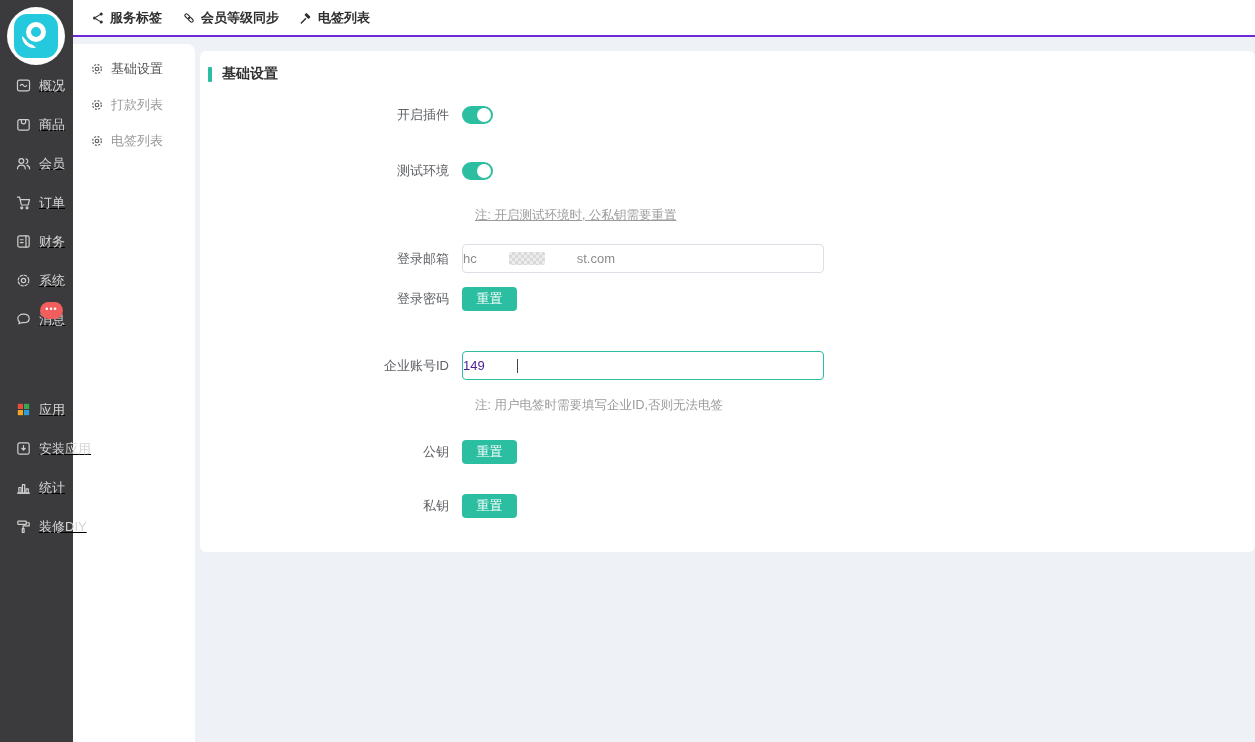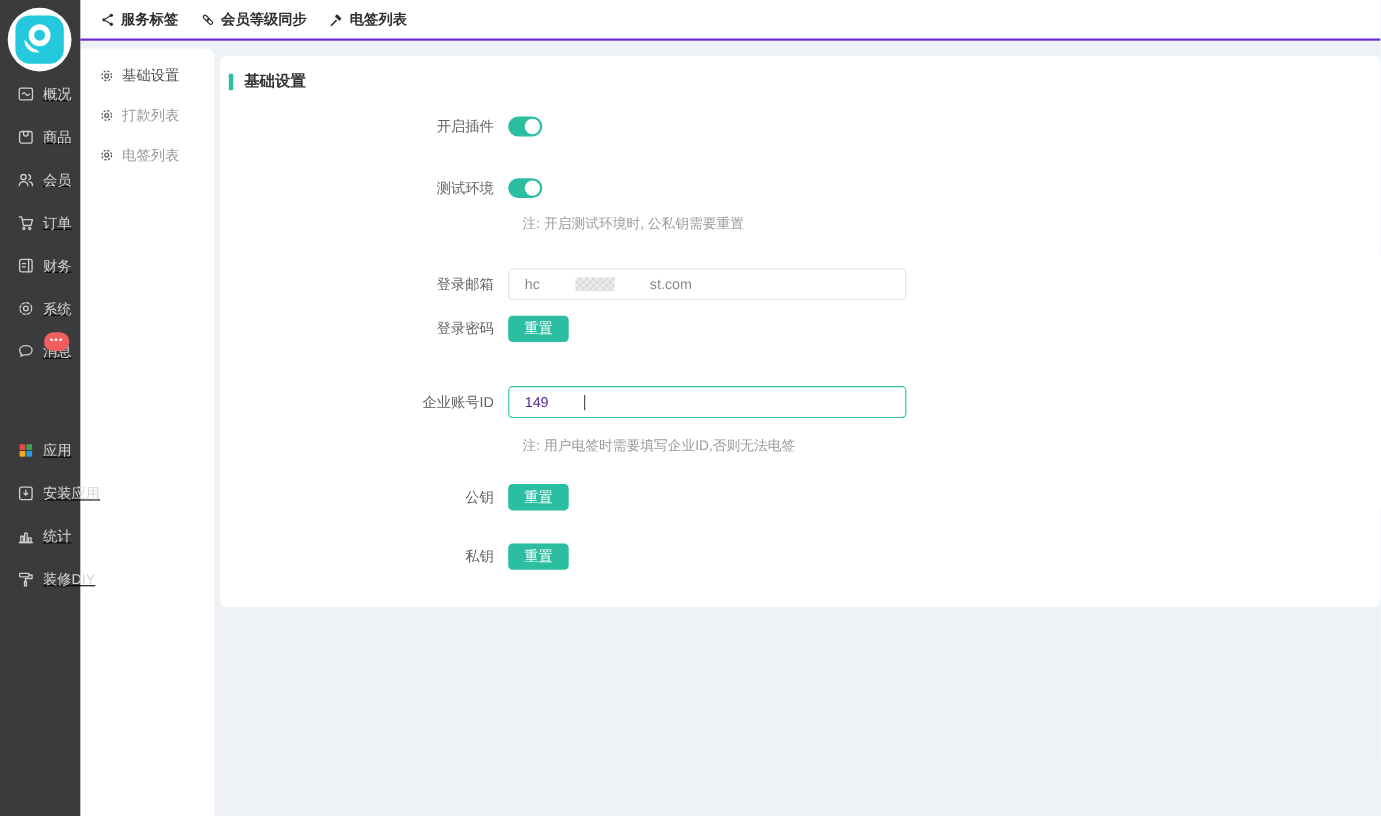--- a/index.html
+++ b/index.html
@@ -48,21 +48,21 @@
   .title-text { font-size:14px; font-weight:bold; color:#333; }
 
   .form-row { position:absolute; left:0; right:0; display:flex; align-items:center; }
   .row-label { width:262px; text-align:right; padding-right:13px; font-size:13px; color:#606266; flex:0 0 262px; }
   .row-note { position:absolute; left:275px; font-size:12.5px; color:#9b9b9b; }
 
   .toggle { width:31px; height:18px; border-radius:9px; background:#2bbea0; position:relative; cursor:pointer; }
   .toggle .knob { position:absolute; right:2px; top:2px; width:14px; height:14px; border-radius:50%; background:#fff; }
 
   .text-input { width:362px; height:29px; border:1px solid #dcdfe6; border-radius:4px; background:#fff;
-    display:flex; align-items:center; padding-left:14px; font-size:13px; color:#8c8c8c; cursor:text;gap:31px; }
+    display:flex; align-items:center; font-size:13px; color:#8c8c8c; cursor:text;gap:31px; }
   .text-input.focused { border:1px solid #2bbea0; color:#4c1d95; }
   .mosaic { display:inline-block; width:36px; height:13px; margin:0 1px; border-radius:2px; vertical-align:middle;
     background-image:
       linear-gradient(45deg,#d9d9d9 25%,transparent 25%,transparent 75%,#d9d9d9 75%),
       linear-gradient(45deg,#d9d9d9 25%,#ececec 25%,#ececec 75%,#d9d9d9 75%);
     background-size:6px 6px; background-position:0 0,3px 3px; filter:blur(0.6px); }
   .caret { display:inline-block; width:1px; height:14px; background:#444; margin-left:1px; }
 
   .btn { border:none; background:#2bbea0; color:#fff; font-size:13px; border-radius:4px; cursor:pointer;
     font-family:inherit; }
@@ -243,21 +243,21 @@
           <div class="knob"></div>
         </div>
     </div>
 
     <div class="form-row" style="top:111px;">
       <div class="row-label">测试环境</div>
       <div class="toggle">
           <div class="knob"></div>
         </div>
     </div>
-    <div class="row-note" style="top:144px;">注: 开启测试环境时, 公私钥需要重置</div>
+    <div class="row-note" style="top:156px;text-decoration:underline;">注: 开启测试环境时, 公私钥需要重置</div>
 
     <div class="form-row" style="top:193px;">
       <div class="row-label">登录邮箱</div>
       <div class="text-input">
         <span>hc</span>
         <span class="mosaic"></span>
         <span>st.com</span>
       </div>
     </div>
 

